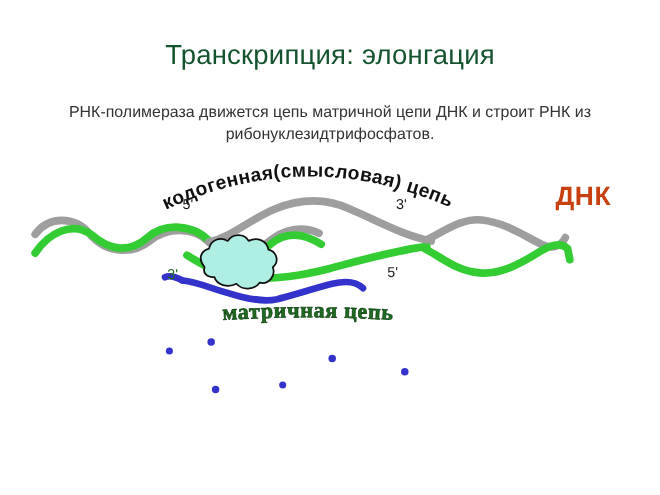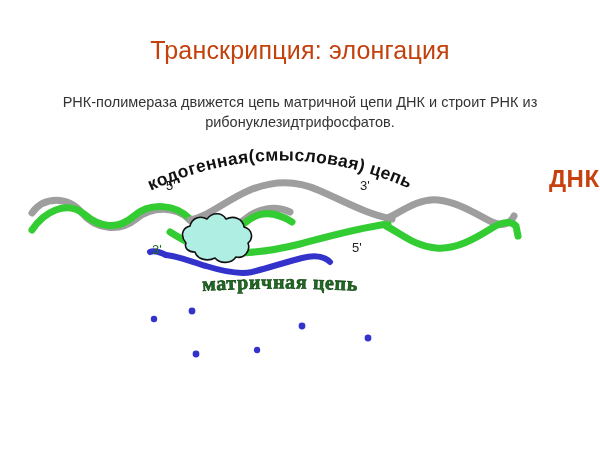--- a/index.html
+++ b/index.html
@@ -10,35 +10,34 @@
     overflow:hidden;
     position:relative;
   }
   #slide{position:relative;width:600px;height:450px;}
 
   .title{
     position:absolute;top:36px;left:0;width:600px;
     text-align:center;
     font-size:25px;
     font-weight:400;
-    color:#c2410c;
+    color:#14532d;
     letter-spacing:0.2px;
   }
   .subtitle{
     position:absolute;top:92px;left:40px;width:520px;
     text-align:center;
     font-size:14.5px;
     line-height:20px;
     color:#333333;
   }
   .dna-label{
     position:absolute;left:505px;top:165px;
     font-size:24px;font-weight:bold;color:#c8400f;
     letter-spacing:0.5px;
-    margin-left:44px;
   }
   .tick{
     position:absolute;
     font-size:13px;color:#222222;
   }
   #svgart{position:absolute;left:0;top:0;width:600px;height:450px;}
   .arcText{
     font-family:"Liberation Sans", sans-serif;
     font-size:17.5px;
     font-weight:bold;

